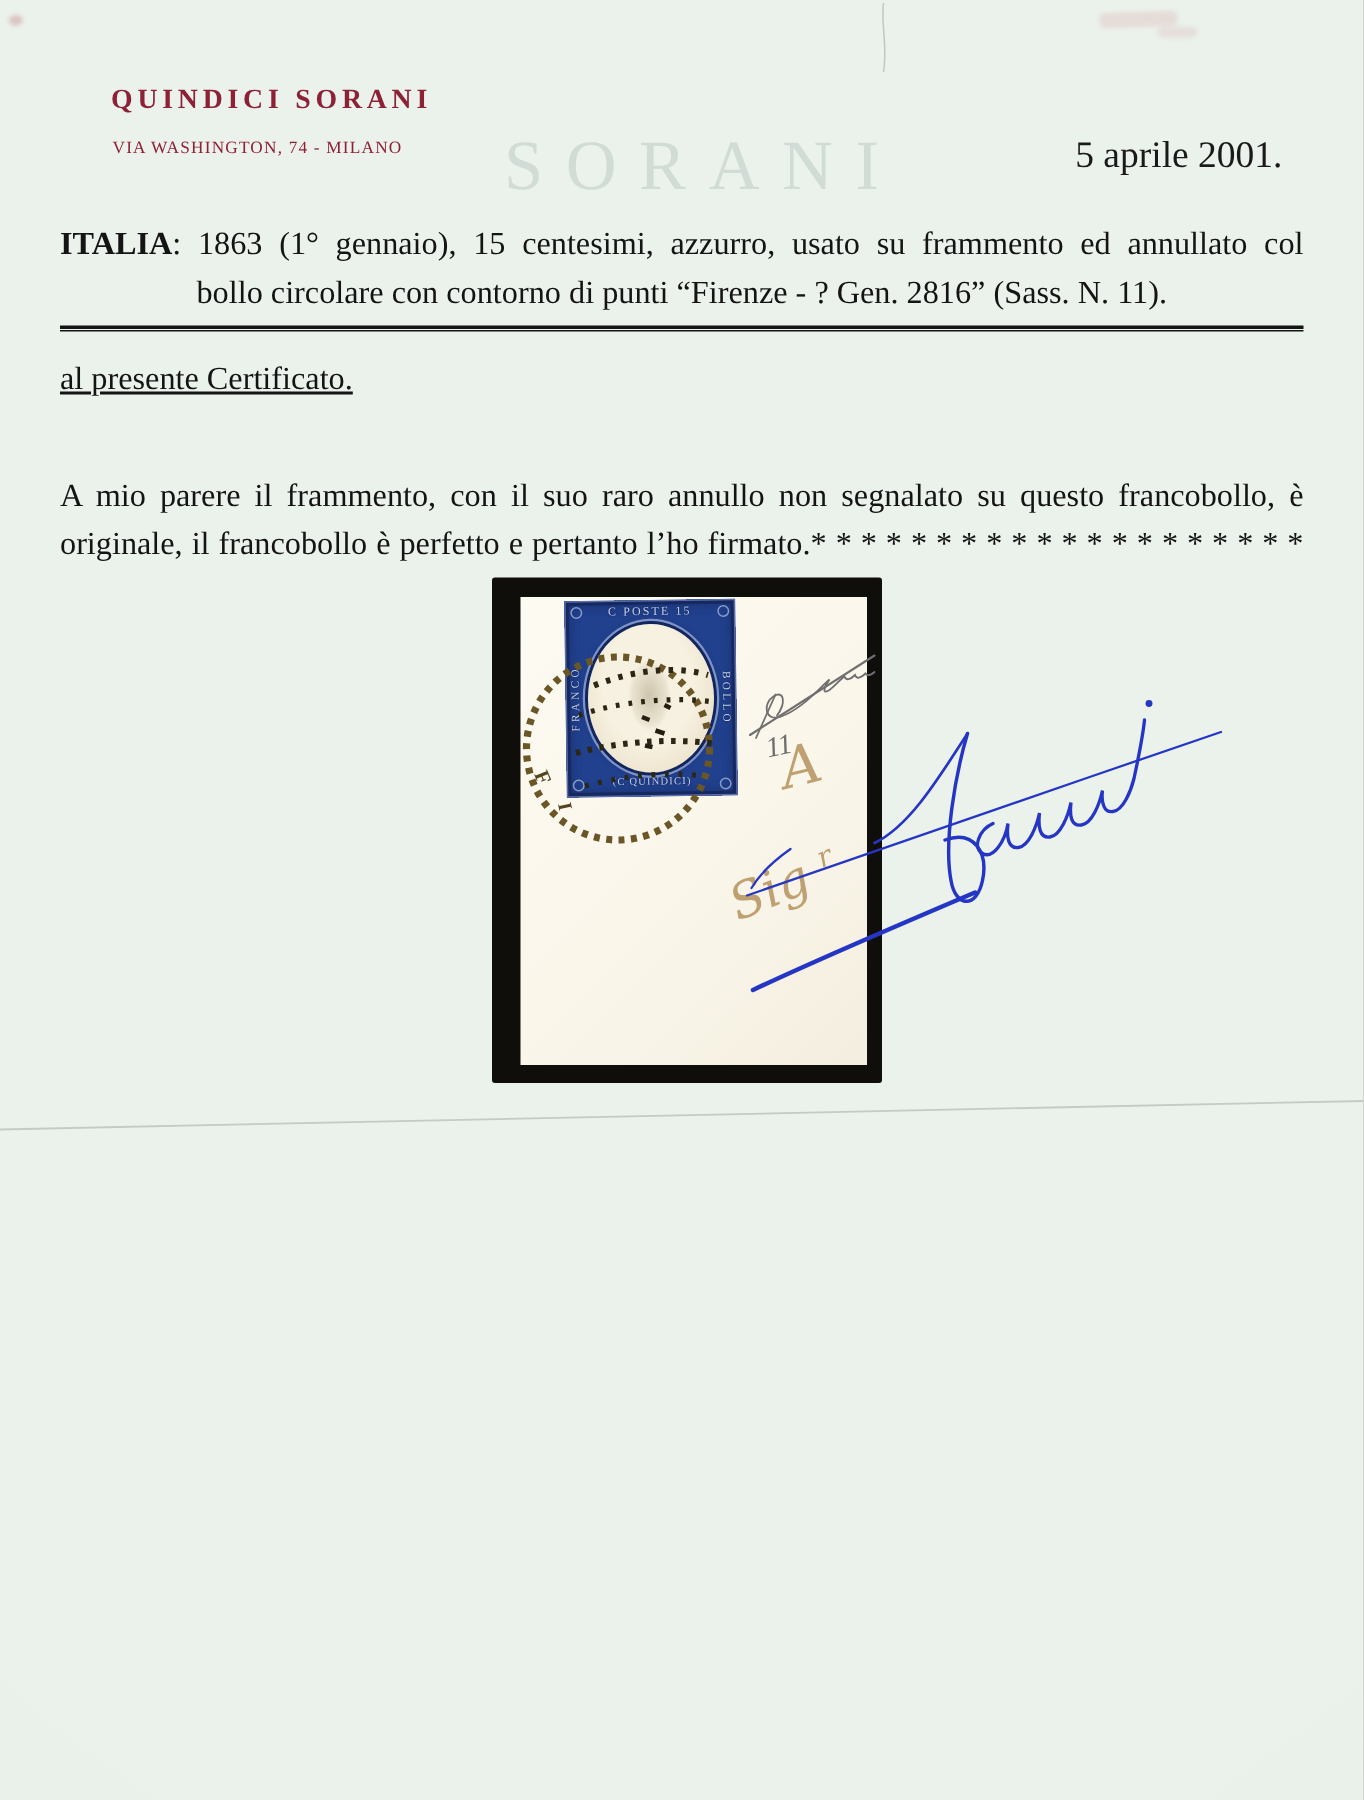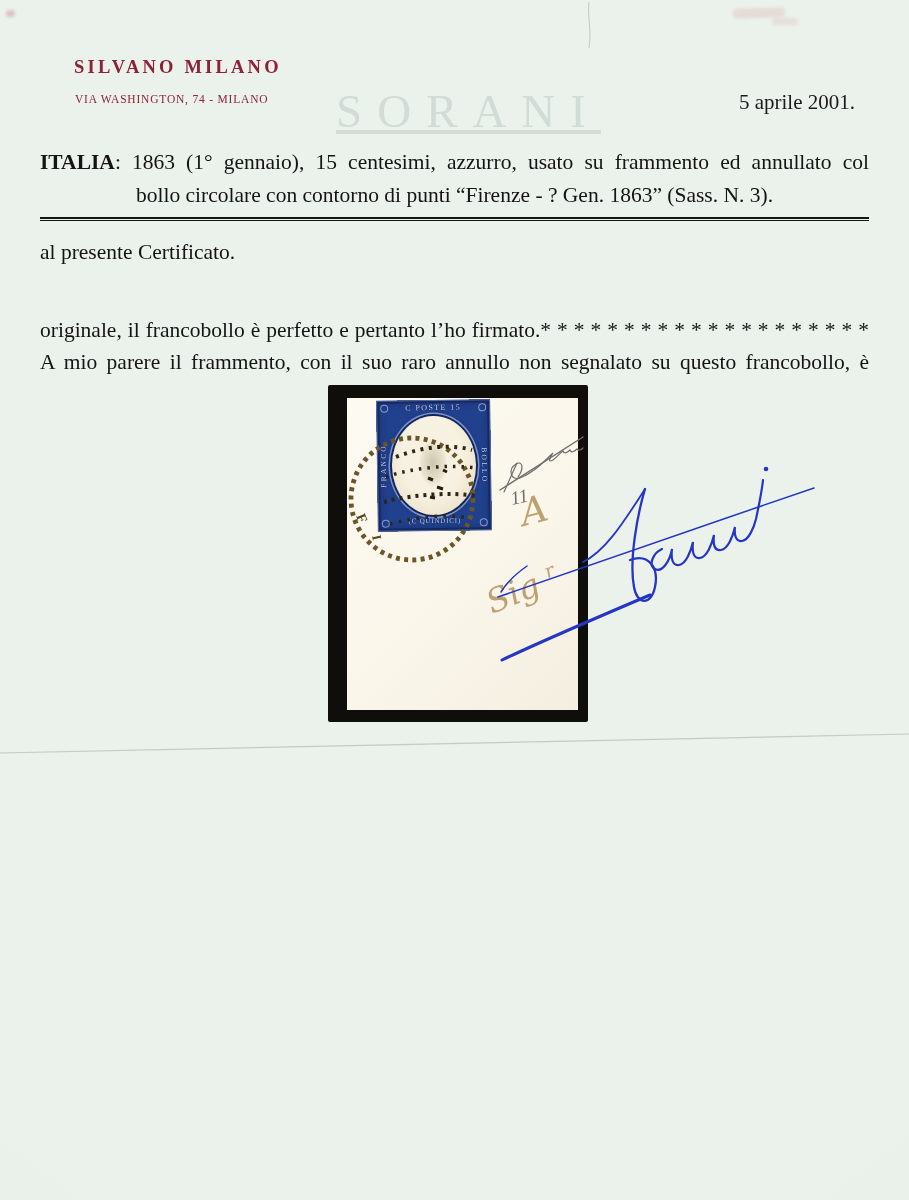--- a/index.html
+++ b/index.html
@@ -7,31 +7,31 @@
   .page{
     position:relative;width:909px;height:1200px;margin:0 auto;overflow:hidden;
     background:radial-gradient(140% 120% at 50% 40%, #ebf1eb 55%, #e7ede7 82%, #e2e8e3 100%);
     font-family:"Liberation Serif","DejaVu Serif",serif;color:#171717;
   }
   
   .lh-name{position:absolute;left:74px;top:57px;font-size:18.5px;letter-spacing:3.2px;
     font-weight:600;color:#8d2136;}
   .lh-addr{position:absolute;left:75px;top:93px;font-size:11.5px;letter-spacing:0.8px;
     font-weight:400;color:#8d2136;}
-  .date-line{position:absolute;right:54px;top:90px;font-size:21px;color:#1a1a1a;margin-left:36px;}
+  .date-line{position:absolute;right:54px;top:90px;font-size:25px;color:#1a1a1a;margin-left:36px;}
   .watermark{position:absolute;left:336px;top:84px;font-size:47px;letter-spacing:15px;
-    color:rgba(156,178,170,0.34);font-weight:500;text-decoration:underline;}
+    color:rgba(156,178,170,0.34);font-weight:500;}
   
   .tblock{position:absolute;left:40px;width:829px;font-size:21.5px;color:#141414;}
   .headline{top:146px;line-height:33px;}
   .para1{top:236px;line-height:32px;}
   .para2{top:314px;line-height:32px;}
   .jline{text-align:justify;text-align-last:justify;}
   .cline{text-align:center;}
-  .lline{text-align:left;}
+  .lline{text-align:left;text-decoration:underline;}
   .rule{position:absolute;left:40px;top:217px;width:829px;height:4px;
     background:linear-gradient(#141414 0 2.2px, rgba(20,20,20,0) 2.2px 2.9px, #141414 2.9px 4px);}
   
   .photo{position:absolute;left:328px;top:385px;width:260px;height:337px;
     background:#0f0e0b;border-radius:2px;}
   .fragment{position:absolute;left:347px;top:398px;width:231px;height:312px;
     background:linear-gradient(135deg,#fdfaf2 0%,#faf6ea 55%,#f3eedf 100%);}
   
   .stamp{position:absolute;left:377px;top:400px;width:114px;height:131px;
     background:#21408d;transform:rotate(-0.8deg);
@@ -67,38 +67,38 @@
 <body>
 
 <div class="page">
 
   <div class="smudge s1"></div>
   <div class="smudge s2"></div>
   <div class="smudge s3"></div>
 
   <div class="watermark">SORANI</div>
 
-  <div class="lh-name">SILVANO MILANO</div>
+  <div class="lh-name">QUINDICI SORANI</div>
   <div class="lh-addr">VIA WASHINGTON, 74 - MILANO</div>
   <div class="date-line">5 aprile 2001.</div>
 
   <div class="tblock headline">
     <div class="jline"><b>ITALIA</b><span>: 1863 (1° gennaio), 15 centesimi, azzurro, usato su frammento ed annullato col</span></div>
-    <div class="cline">bollo circolare con contorno di punti “Firenze - ? Gen. 1863” (Sass. N. 3).</div>
+    <div class="cline">bollo circolare con contorno di punti “Firenze - ? Gen. 2816” (Sass. N. 11).</div>
   </div>
 
   <div class="rule"></div>
 
   <div class="tblock para1">
     <div class="lline">al presente Certificato.</div>
   </div>
 
   <div class="tblock para2">
+    <div class="jline">A mio parere il frammento, con il suo raro annullo non segnalato su questo francobollo, è</div>
     <div class="jline">originale, il francobollo è perfetto e pertanto l’ho firmato.* * * * * * * * * * * * * * * * * * * *</div>
-    <div class="jline">A mio parere il frammento, con il suo raro annullo non segnalato su questo francobollo, è</div>
   </div>
 
   <div class="photo"></div>
   <div class="fragment"></div>
 
   <div class="stamp">
     <div class="stamp-top">C POSTE 15</div>
     <div class="stamp-left">FRANCO</div>
     <div class="stamp-right">BOLLO</div>
     <div class="stamp-bottom">(C QUINDICI)</div>

